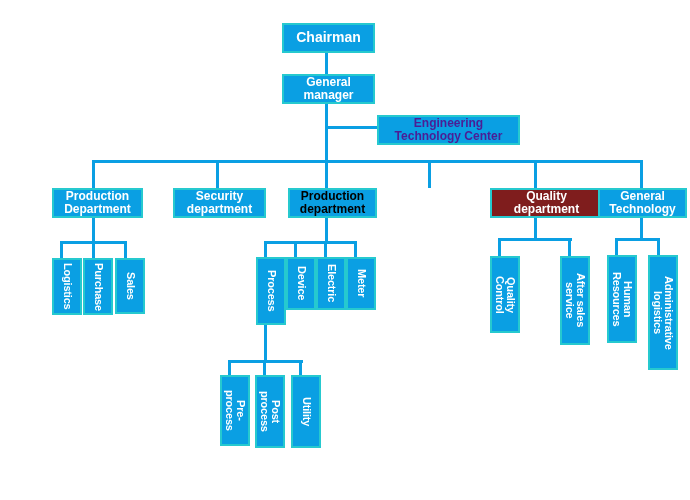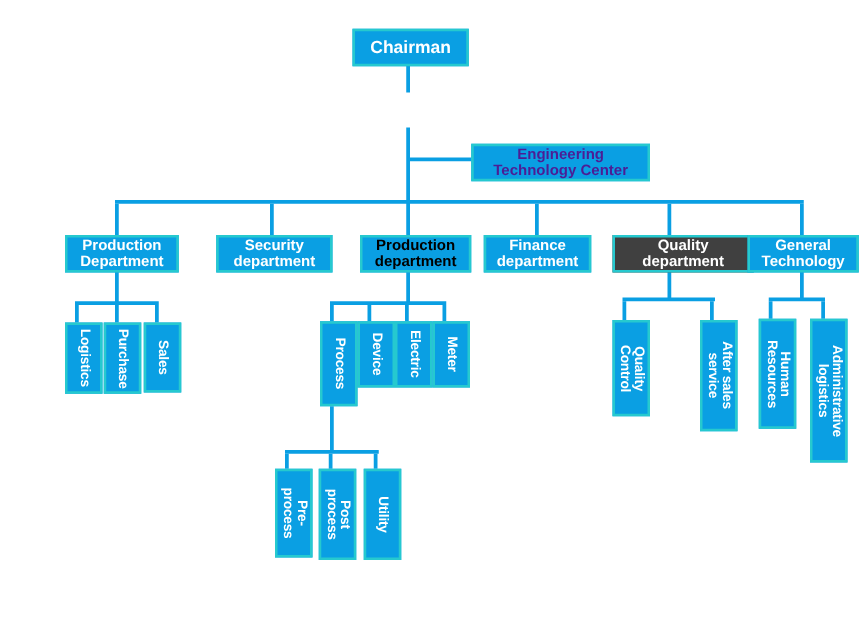--- a/index.html
+++ b/index.html
@@ -71,26 +71,26 @@
     <div class="connector" style="left: 299px; top: 363px; width: 3px; height: 12px; background: rgb(10, 159, 227);"></div>
     <div class="connector" style="left: 534px; top: 216px; width: 3px; height: 24px; background: rgb(10, 159, 227);"></div>
     <div class="connector" style="left: 498px; top: 238px; width: 74px; height: 3px; background: rgb(10, 159, 227);"></div>
     <div class="connector" style="left: 498px; top: 241px; width: 3px; height: 15px; background: rgb(10, 159, 227);"></div>
     <div class="connector" style="left: 568px; top: 241px; width: 3px; height: 15px; background: rgb(10, 159, 227);"></div>
     <div class="connector" style="left: 640px; top: 216px; width: 3px; height: 24px; background: rgb(10, 159, 227);"></div>
     <div class="connector" style="left: 615px; top: 238px; width: 45px; height: 3px; background: rgb(10, 159, 227);"></div>
     <div class="connector" style="left: 615px; top: 241px; width: 3px; height: 14px; background: rgb(10, 159, 227);"></div>
     <div class="connector" style="left: 657px; top: 241px; width: 3px; height: 14px; background: rgb(10, 159, 227);"></div>
     <div class="node" style="left: 282px; top: 23px; width: 93px; height: 27px; background: rgb(10, 159, 227); border-color: rgb(38, 201, 207); color: rgb(255, 255, 255); font-size: 14px;">Chairman</div>
+    <div class="node" style="left: 282px; top: 74px; width: 93px; height: 28px; background: rgb(10, 159, 227); border-color: rgb(38, 201, 207); color: rgb(255, 255, 255);">General manager</div>
     <div class="node" style="left: 377px; top: 115px; width: 143px; height: 26px; background: rgb(10, 159, 227); border-color: rgb(38, 201, 207); color: #4c1d95;">Engineering Technology Center</div>
     <div class="node" style="left: 52px; top: 188px; width: 91px; height: 28px; background: rgb(10, 159, 227); border-color: rgb(38, 201, 207); color: rgb(255, 255, 255);">Production Department</div>
     <div class="node" style="left: 173px; top: 188px; width: 93px; height: 28px; background: rgb(10, 159, 227); border-color: rgb(38, 201, 207); color: rgb(255, 255, 255);">Security department</div>
     <div class="node" style="left: 288px; top: 188px; width: 89px; height: 28px; background: rgb(10, 159, 227); border-color: rgb(38, 201, 207); color: #000000;">Production department</div>
-    <div class="node" style="left: 387px; top: 188px; width: 86px; height: 28px; background: rgb(10, 159, 227); border-color: rgb(38, 201, 207); color: rgb(255, 255, 255);">Finance department</div>
-    <div class="node" style="left: 490px; top: 188px; width: 113px; height: 28px; background: #404040; border-color: rgb(38, 201, 207); color: rgb(255, 255, 255);">Quality department</div>
+    <div class="node" style="left: 490px; top: 188px; width: 113px; height: 28px; background: #7f1d1d; border-color: rgb(38, 201, 207); color: rgb(255, 255, 255);">Quality department</div>
     <div class="node" style="left: 598px; top: 188px; width: 89px; height: 28px; background: rgb(10, 159, 227); border-color: rgb(38, 201, 207); color: rgb(255, 255, 255);">General Technology</div>
     <div class="node vertical" style="left: 52px; top: 258px; width: 20px; height: 57px; background: rgb(10, 159, 227); border-color: rgb(38, 201, 207); color: rgb(255, 255, 255);">Logistics</div>
     <div class="node vertical" style="left: 83px; top: 258px; width: 20px; height: 57px; background: rgb(10, 159, 227); border-color: rgb(38, 201, 207); color: rgb(255, 255, 255);">Purchase</div>
     <div class="node vertical" style="left: 115px; top: 258px; width: 20px; height: 56px; background: rgb(10, 159, 227); border-color: rgb(38, 201, 207); color: rgb(255, 255, 255);">Sales</div>
     <div class="node vertical" style="left: 256px; top: 257px; width: 20px; height: 68px; background: rgb(10, 159, 227); border-color: rgb(38, 201, 207); color: rgb(255, 255, 255);">Process</div>
     <div class="node vertical" style="left: 286px; top: 257px; width: 20px; height: 53px; background: rgb(10, 159, 227); border-color: rgb(38, 201, 207); color: rgb(255, 255, 255);">Device</div>
     <div class="node vertical" style="left: 316px; top: 257px; width: 20px; height: 53px; background: rgb(10, 159, 227); border-color: rgb(38, 201, 207); color: rgb(255, 255, 255);">Electric</div>
     <div class="node vertical" style="left: 346px; top: 257px; width: 20px; height: 53px; background: rgb(10, 159, 227); border-color: rgb(38, 201, 207); color: rgb(255, 255, 255);">Meter</div>
     <div class="node vertical" style="left: 220px; top: 375px; width: 20px; height: 71px; background: rgb(10, 159, 227); border-color: rgb(38, 201, 207); color: rgb(255, 255, 255);">Pre-process</div>
     <div class="node vertical" style="left: 255px; top: 375px; width: 20px; height: 73px; background: rgb(10, 159, 227); border-color: rgb(38, 201, 207); color: rgb(255, 255, 255);">Post process</div>

